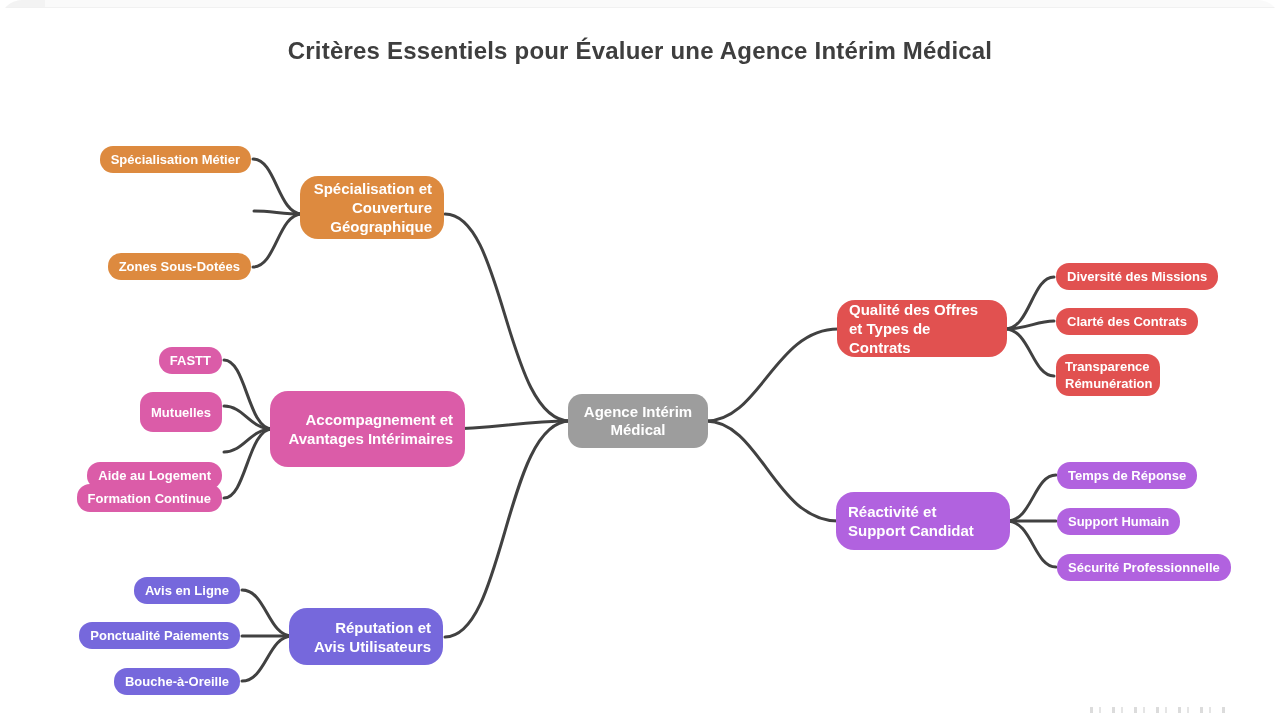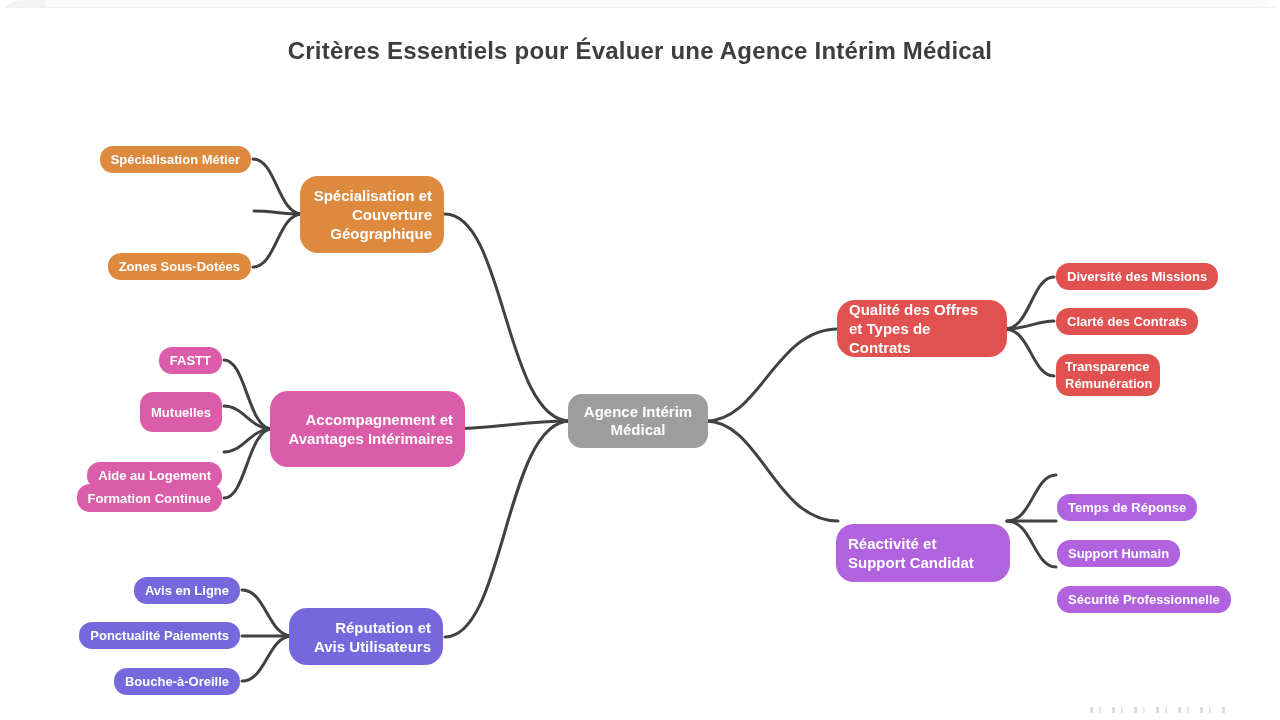--- a/index.html
+++ b/index.html
@@ -23,21 +23,21 @@
   .child.wrap2{white-space:normal;padding:4px 9px;}
   .parent{font-size:15px;line-height:19px;padding:8px 12px;border-radius:18px;}
   .central{font-size:15px;line-height:18px;padding:8px 12px;border-radius:14px;}
   .ra{text-align:right;justify-content:flex-end;}
   .la{text-align:left;justify-content:flex-start;}
   .ca{text-align:center;justify-content:center;}
   .c-orange{background:#dd8a3f;}
   .c-pink{background:#db5ca8;}
   .c-indigo{background:#7668dc;}
   .c-red{background:#e15150;}
-  .c-violet{background:#b162df;margin-top:32px;}
+  .c-violet{background:#b162df;}
   .c-gray{background:#9d9d9d;}
   #watermark{
     position:absolute;left:1090px;top:707px;width:140px;height:6px;opacity:.35;
     background:repeating-linear-gradient(90deg,#9a9a9a 0 3px,transparent 3px 9px,
       #b5b5b5 9px 11px,transparent 11px 22px);
   }
 </style>
 </head>
 <body>
 
@@ -77,21 +77,21 @@
 
     <path d="M 1007 521 C 1032 521 1034 475 1056 475"></path>
     <path d="M 1007 521 C 1030 521 1040 521 1056 521"></path>
     <path d="M 1007 521 C 1032 521 1034 567 1056 567"></path>
   </svg>
 
   <div class="node central ca c-gray" style="left:568px;top:394px;width:140px;height:54px;">
     <span>Agence Intérim Médical</span>
   </div>
 
-  <div class="node parent ra c-orange" style="left:300px;top:176px;width:144px;height:77px;">
+  <div class="node parent ra c-orange" style="left:300px;top:176px;width:144px;height:63px;">
     <span>Spécialisation et Couverture Géographique</span>
   </div>
   <div class="node child ra c-orange" style="right:1029px;top:146px;height:27px;">
     <span>Spécialisation Métier</span>
   </div>
   <div class="node child ra c-orange" style="right:1029px;top:253px;height:27px;">
     <span>Zones Sous-Dotées</span>
   </div>
 
   <div class="node parent ra c-pink" style="left:270px;top:391px;width:195px;height:76px;">

